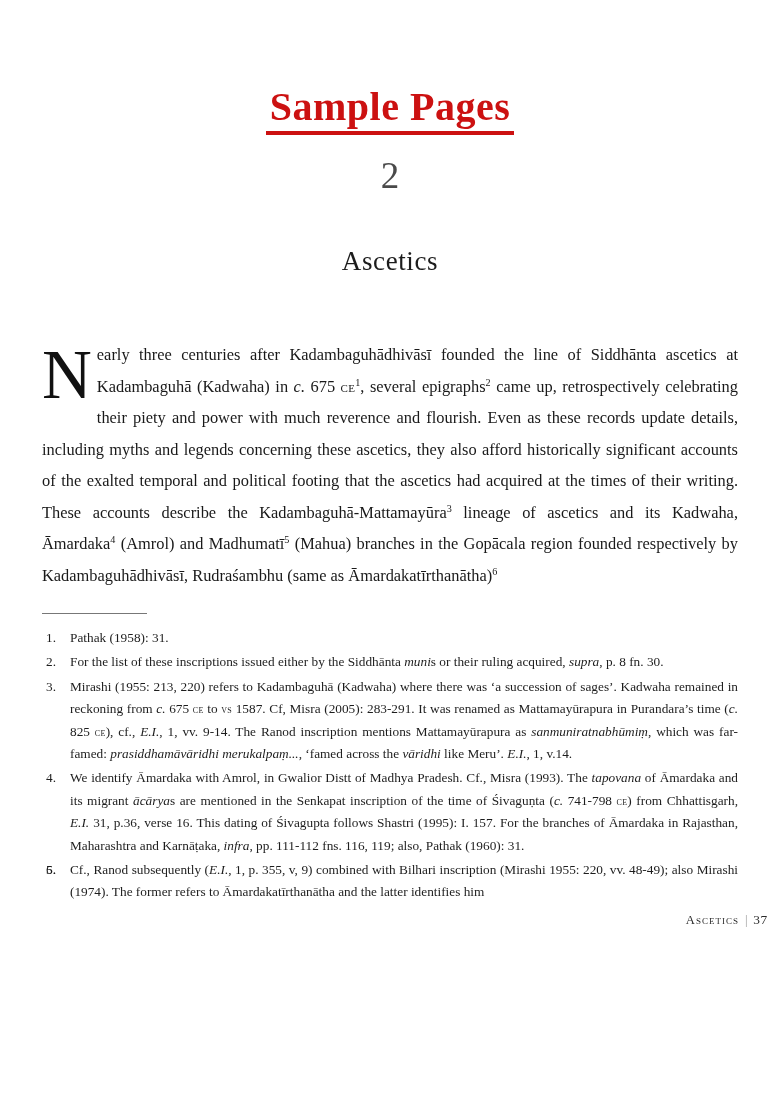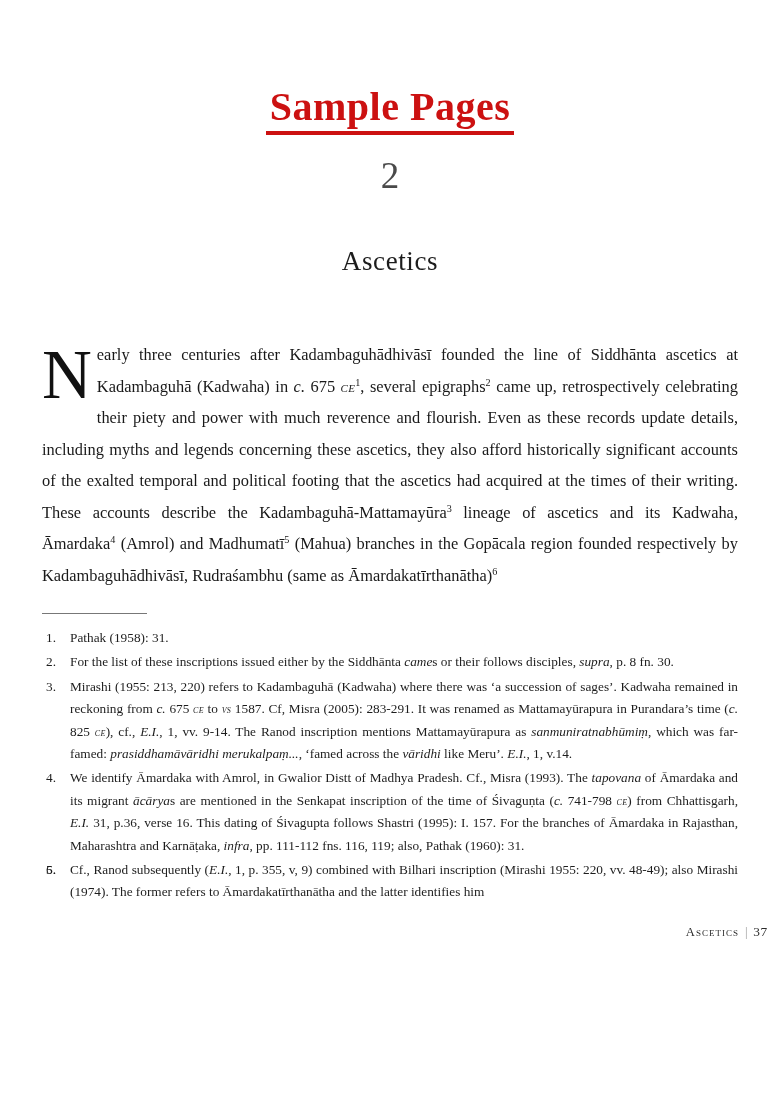--- a/index.html
+++ b/index.html
@@ -82,21 +82,20 @@
     padding: 6px 5px 0 0;
     margin-top: 2px;
     font-weight: normal;
     color: #111111;
     font-family: "Liberation Serif", "DejaVu Serif", serif;
   }
   .smallcaps {
     font-variant: small-caps;
     font-size: 0.93em;
     letter-spacing: 0.3px;
-    font-style: italic;
   }
   sup {
     font-size: 0.62em;
     vertical-align: super;
     line-height: 0;
   }
   i { font-style: italic; }
 
   
   .fn-rule {
@@ -131,21 +130,21 @@
     text-align: left;
     font-size: 13.3px;
     line-height: 22.4px;
   }
   .fn-item .smallcaps { font-size: 0.9em; }
 
   
   .footer {
     position: absolute;
     right: 12px;
-    bottom: 56px;
+    bottom: 68px;
     font-size: 12.6px;
     letter-spacing: 0.7px;
     color: #2a2a2a;
     white-space: nowrap;
   }
   .footer .run-head {
     font-variant: small-caps;
     letter-spacing: 1px;
   }
   .footer .sep {
@@ -172,21 +171,21 @@
     <div class="body-block">
       <p class="body-par">
         <span class="dropcap">N</span><span>early three centuries after Kadambaguhādhivāsī founded the line of Siddhānta ascetics at Kadambaguhā (Kadwaha) in </span><i>c.</i><span> 675 </span><span class="smallcaps">ce</span><sup>1</sup><span>, several epigraphs</span><sup>2</sup><span> came up, retrospectively celebrating their piety and power with much reverence and flourish. Even as these records update details, including myths and legends concerning these ascetics, they also afford historically significant accounts of the exalted temporal and political footing that the ascetics had acquired at the times of their writing. These accounts describe the Kadambaguhā-Mattamayūra</span><sup>3</sup><span> lineage of ascetics and its Kadwaha, Āmardaka</span><sup>4</sup><span> (Amrol) and Madhumatī</span><sup>5</sup><span> (Mahua) branches in the Gopācala region founded respectively by Kadambaguhādhivāsī, Rudraśambhu (same as Āmardakatīrthanātha)</span><sup>6</sup>
       </p>
     </div>
 
     <hr class="fn-rule">
 
     <ol class="footnotes" id="footnote-list">
         <li class="fn-item"><span class="fn-num">1.</span><span>Pathak (1958): 31.</span></li>
-        <li class="fn-item"><span class="fn-num">2.</span><span>For the list of these inscriptions issued either by the Siddhānta </span><i>came</i><span>s or their follows disciples, </span><i>supra</i><span>, p. 8 fn. 30.</span></li>
+        <li class="fn-item"><span class="fn-num">2.</span><span>For the list of these inscriptions issued either by the Siddhānta </span><i>muni</i><span>s or their ruling acquired, </span><i>supra</i><span>, p. 8 fn. 30.</span></li>
         <li class="fn-item"><span class="fn-num">3.</span><span>Mirashi (1955: 213, 220) refers to Kadambaguhā (Kadwaha) where there was ‘a succession of sages’. Kadwaha remained in reckoning from </span><i>c.</i><span> 675 </span><span class="smallcaps">ce</span><span> to </span><span class="smallcaps">vs</span><span> 1587. Cf, Misra (2005): 283-291. It was renamed as Mattamayūrapura in Purandara’s time (</span><i>c.</i><span> 825 </span><span class="smallcaps">ce</span><span>), cf., </span><i>E.I.</i><span>, 1, vv. 9-14. The Ranod inscription mentions Mattamayūrapura as </span><i>sanmuniratnabhūmiṃ</i><span>, which was far-famed: </span><i>prasiddhamāvāridhi merukalpaṃ...</i><span>, ‘famed across the </span><i>vāridhi</i><span> like Meru’. </span><i>E.I.</i><span>, 1, v.14.</span></li>
         <li class="fn-item"><span class="fn-num">4.</span><span>We identify Āmardaka with Amrol, in Gwalior Distt of Madhya Pradesh. Cf., Misra (1993). The </span><i>tapovana</i><span> of Āmardaka and its migrant </span><i>ācārya</i><span>s are mentioned in the Senkapat inscription of the time of Śivaguṇta (</span><i>c.</i><span> 741-798 </span><span class="smallcaps">ce</span><span>) from Chhattisgarh, </span><i>E.I.</i><span> 31, p.36, verse 16. This dating of Śivagupta follows Shastri (1995): I. 157. For the branches of Āmardaka in Rajasthan, Maharashtra and Karnāṭaka, </span><i>infra</i><span>, pp. 111-112 fns. 116, 119; also, Pathak (1960): 31.</span></li>
         <li class="fn-item"><span class="fn-num">5.</span></li>
         <li class="fn-item"><span class="fn-num">6.</span><span>Cf., Ranod subsequently (</span><i>E.I.</i><span>, 1, p. 355, v, 9) combined with Bilhari inscription (Mirashi 1955: 220, vv. 48-49); also Mirashi (1974). The former refers to Āmardakatīrthanātha and the latter identifies him</span></li>
       </ol>
 
   </div>
 
   <div class="footer">
     <span class="run-head">Ascetics</span><span class="sep">|</span><span class="folio">37</span>

